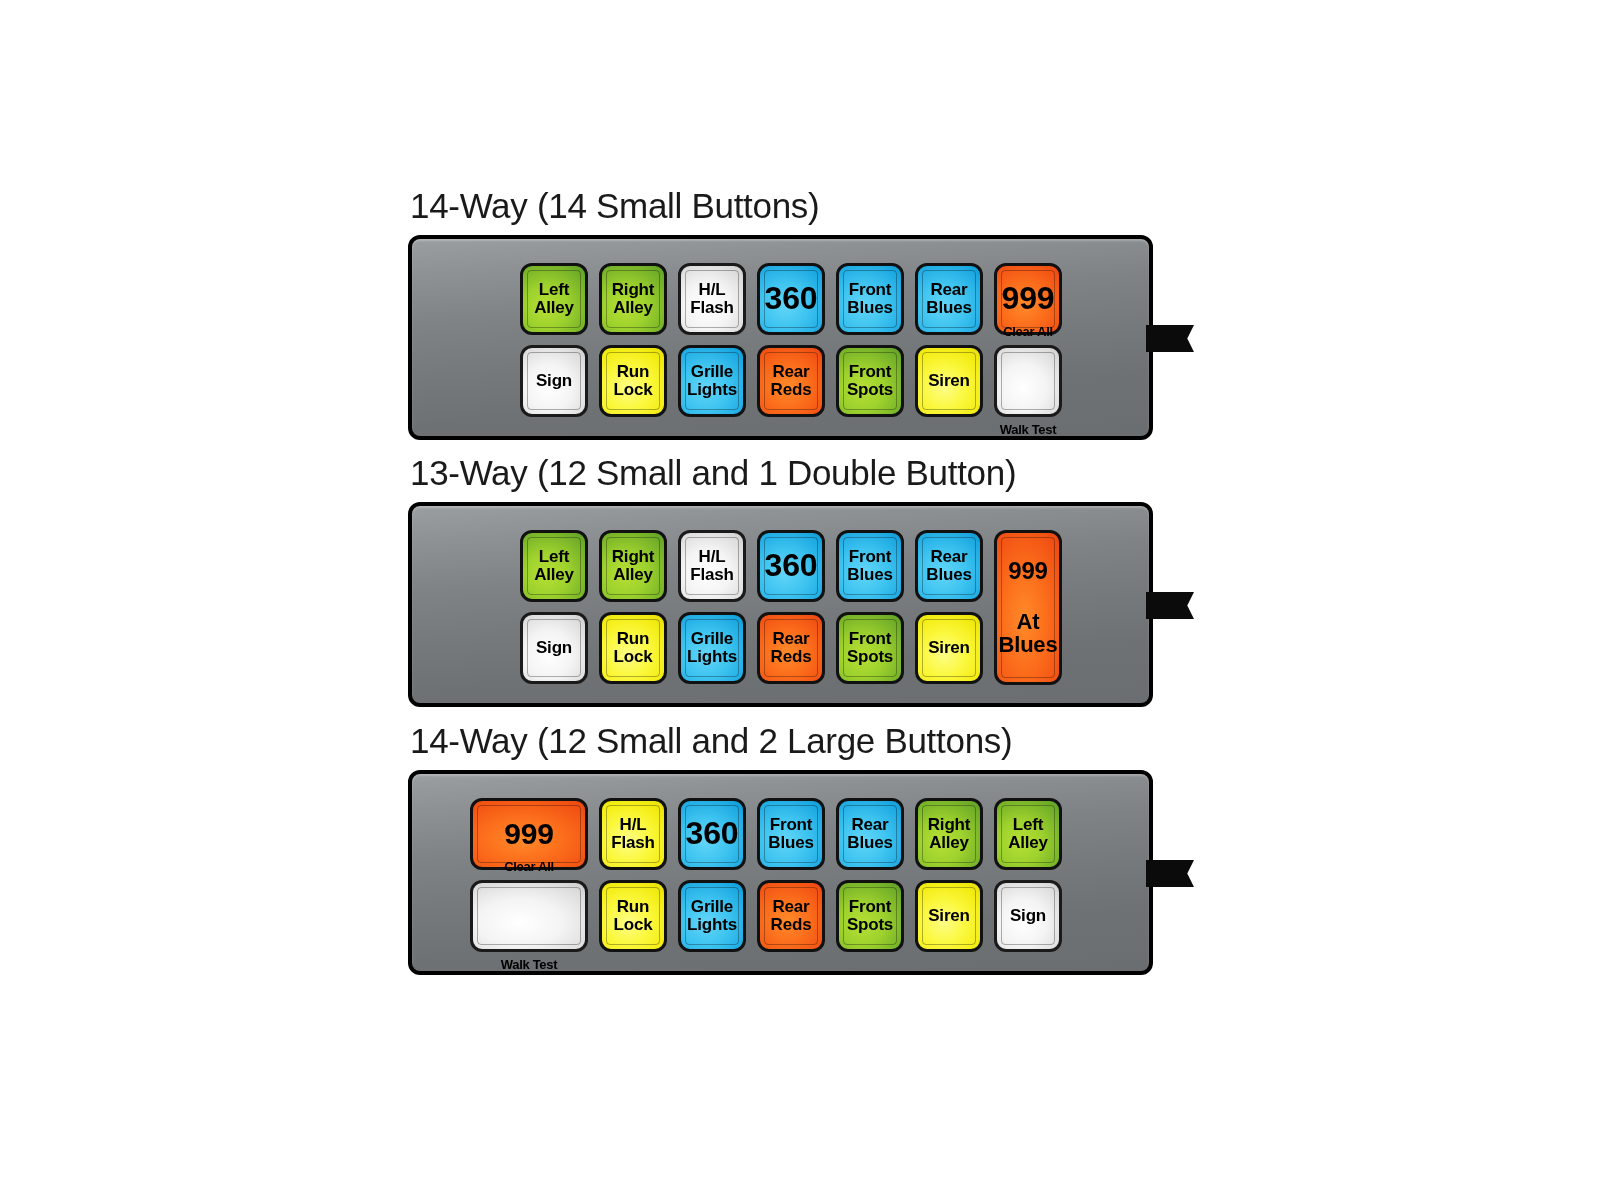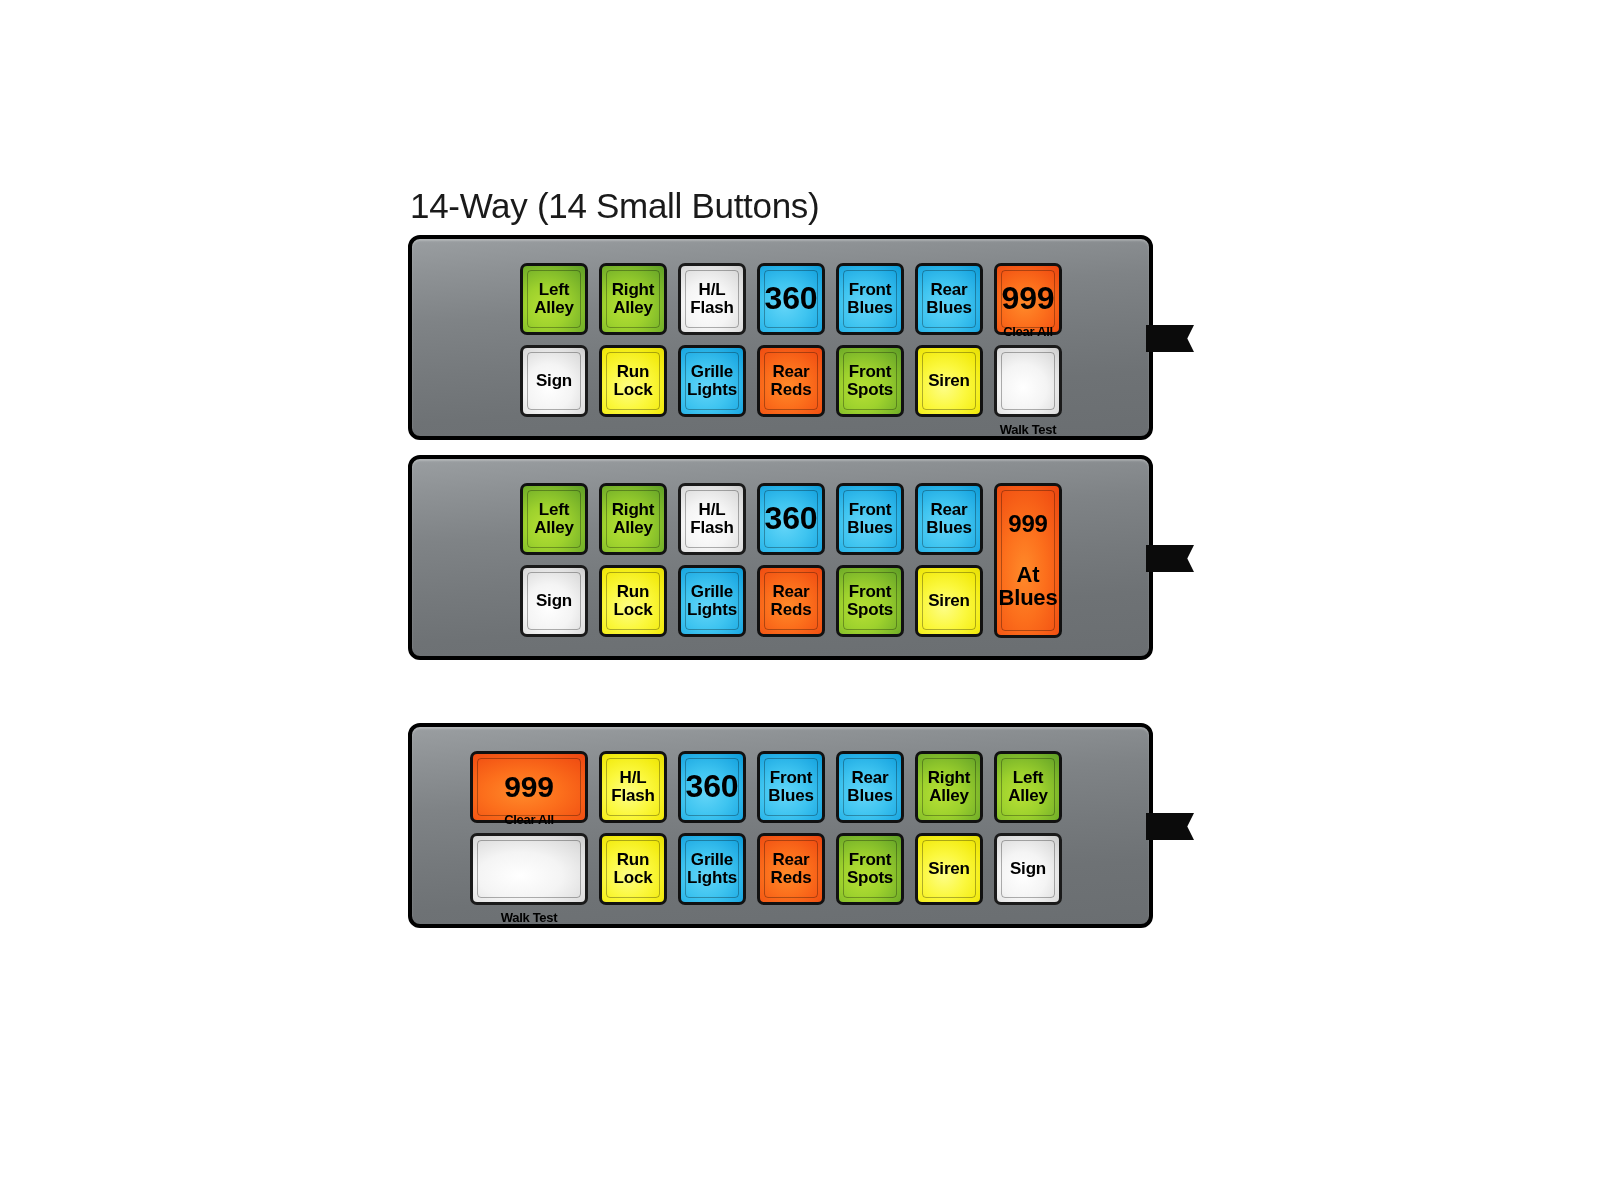--- a/index.html
+++ b/index.html
@@ -84,21 +84,21 @@
     display: flex;
     flex-direction: row;
     gap: 11px;
     align-items: flex-start;
   }
 
   .btn {
     box-sizing: border-box;
     position: relative;
     border: 3px solid #111111;
-    border-radius: 7px;
+    border-radius: 12px;
     display: flex;
     flex-direction: column;
     align-items: center;
     justify-content: center;
     text-align: center;
     color: #000000;
     font-family: "Liberation Sans", sans-serif;
     font-weight: bold;
     font-size: 17px;
     line-height: 1.04;
@@ -245,20 +245,21 @@
                 <span class="lbl">Clear All</span>
                 <span class="rule"></span>
                 <span class="lbl">Walk Test</span>
               </div>
             </div>
           </div>
         </div>
       </div>
     </div>
     <div class="panel-block" style="top: 455px;">
+      <div class="panel-title">13-Way (12 Small and 1 Double Button)</div>
       <div class="panel-wrap">
         <div class="panel" style="width: 745px; height: 205px;">
           <div class="connector" style="top: 86px;"></div>
           <div class="btn-rows" style="left: 108px; top: 24px;">
             <div class="btn-row">
               <div class="btn size-small c-green" aria-label="Left Alley">
                 <span class="inner-ring"></span>
                 <span class="lbl">Left</span>
                 <span class="lbl">Alley</span>
               </div>
@@ -324,20 +325,21 @@
               <span class="lbl num">999</span>
               <span class="rule"></span>
               <span class="lbl sub">At</span>
               <span class="lbl sub">Blues</span>
             </div>
           </div>
         </div>
       </div>
     </div>
     <div class="panel-block" style="top: 723px;">
+      <div class="panel-title">14-Way (12 Small and 2 Large Buttons)</div>
       <div class="panel-wrap">
         <div class="panel" style="width: 745px; height: 205px;">
           <div class="connector" style="top: 86px;"></div>
           <div class="btn-rows" style="left: 58px; top: 24px;">
             <div class="btn-row">
               <div class="btn size-large c-orange big-num" aria-label="999">
                 <span class="inner-ring"></span>
                 <span class="lbl">999</span>
               </div>
               <div class="btn size-small c-yellow" aria-label="H/L Flash">

